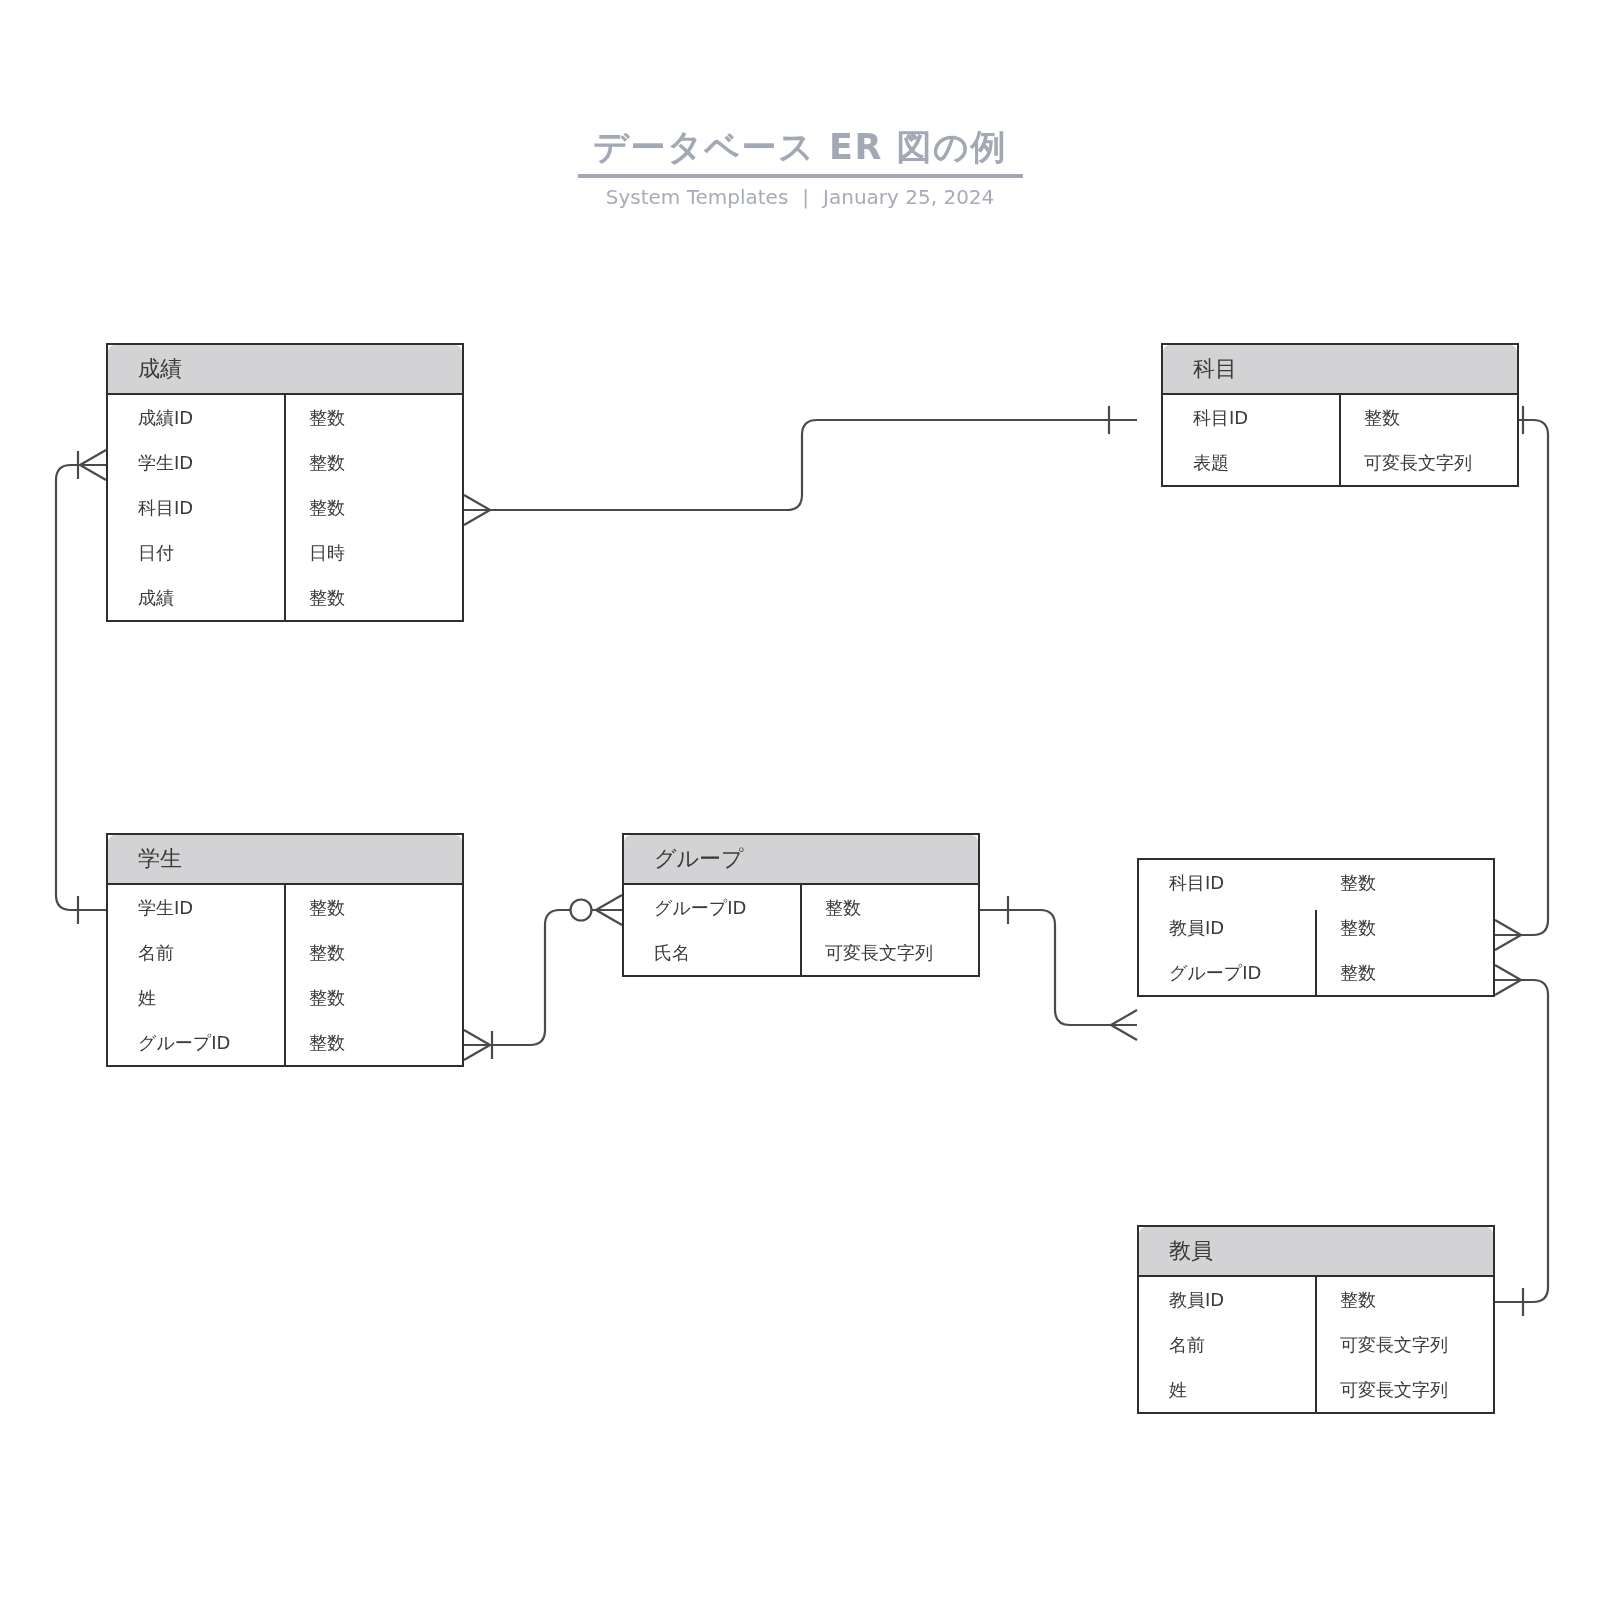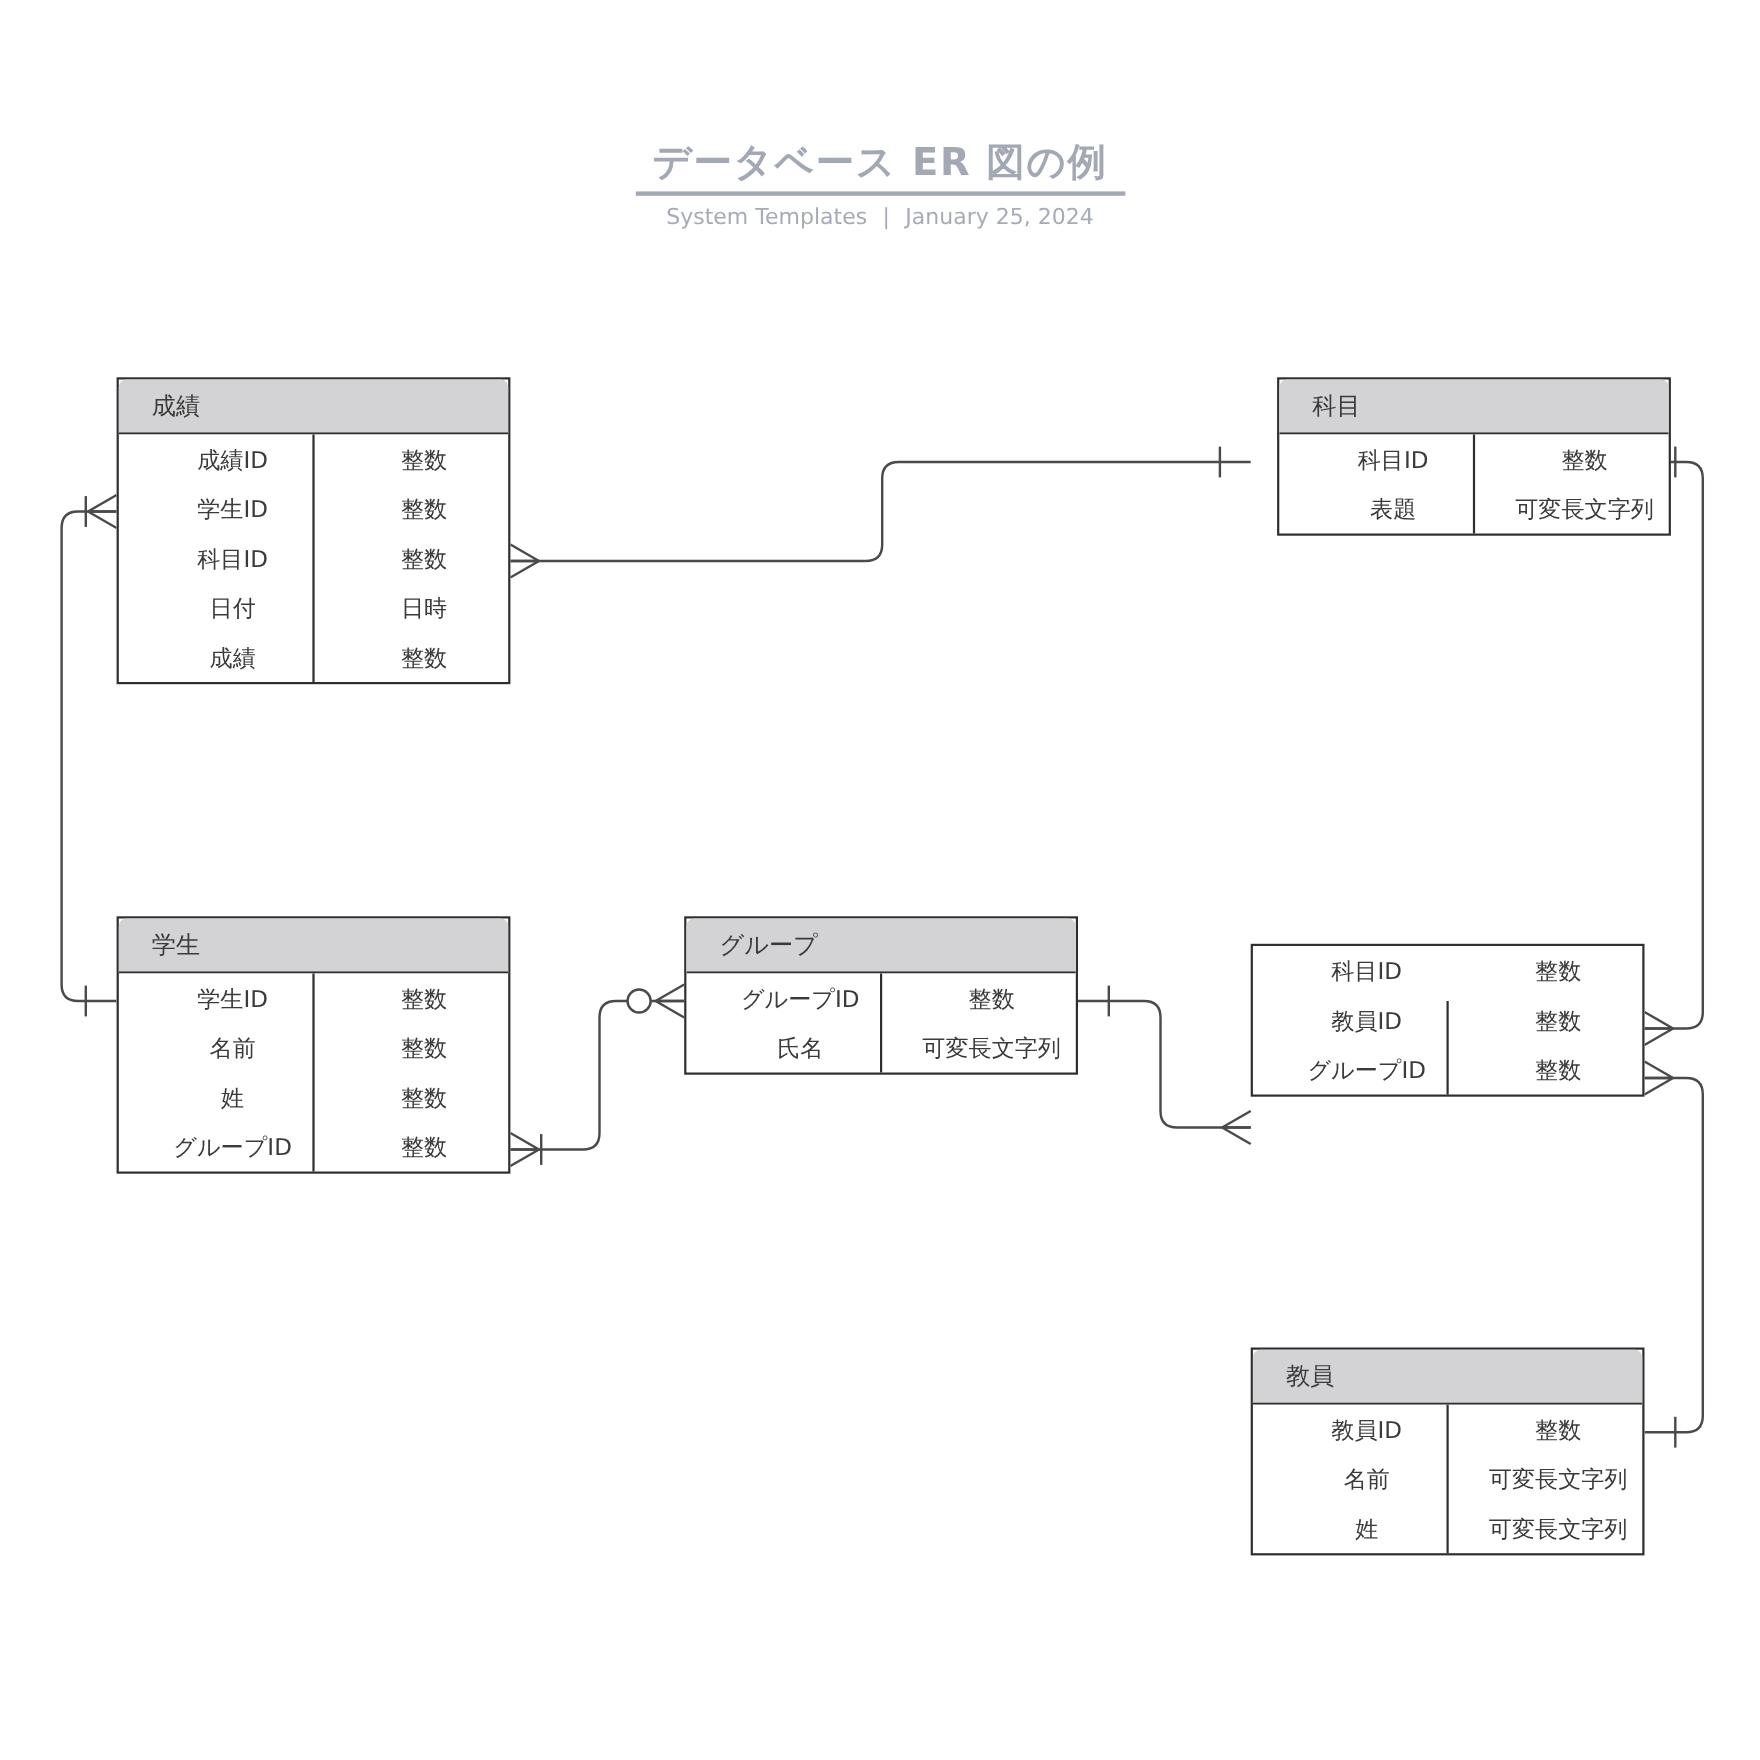--- a/index.html
+++ b/index.html
@@ -71,24 +71,23 @@
     background: #2e2e2e;
   }
   .entity-row {
     display: flex;
     height: 45px;
     align-items: center;
   }
   .cell-name, .cell-type {
     width: 50%;
     box-sizing: border-box;
-    font-size: 21px;
+    font-size: 18px;
     color: #3a3a3a;
     white-space: nowrap;
-    text-align: center;
   }
   .cell-name { padding-left: 30px; }
   .cell-type { padding-left: 24px; }
   
   #relations {
     position: absolute;
     left: 0; top: 0;
   }
   #relations path, #relations line {
     fill: none;

